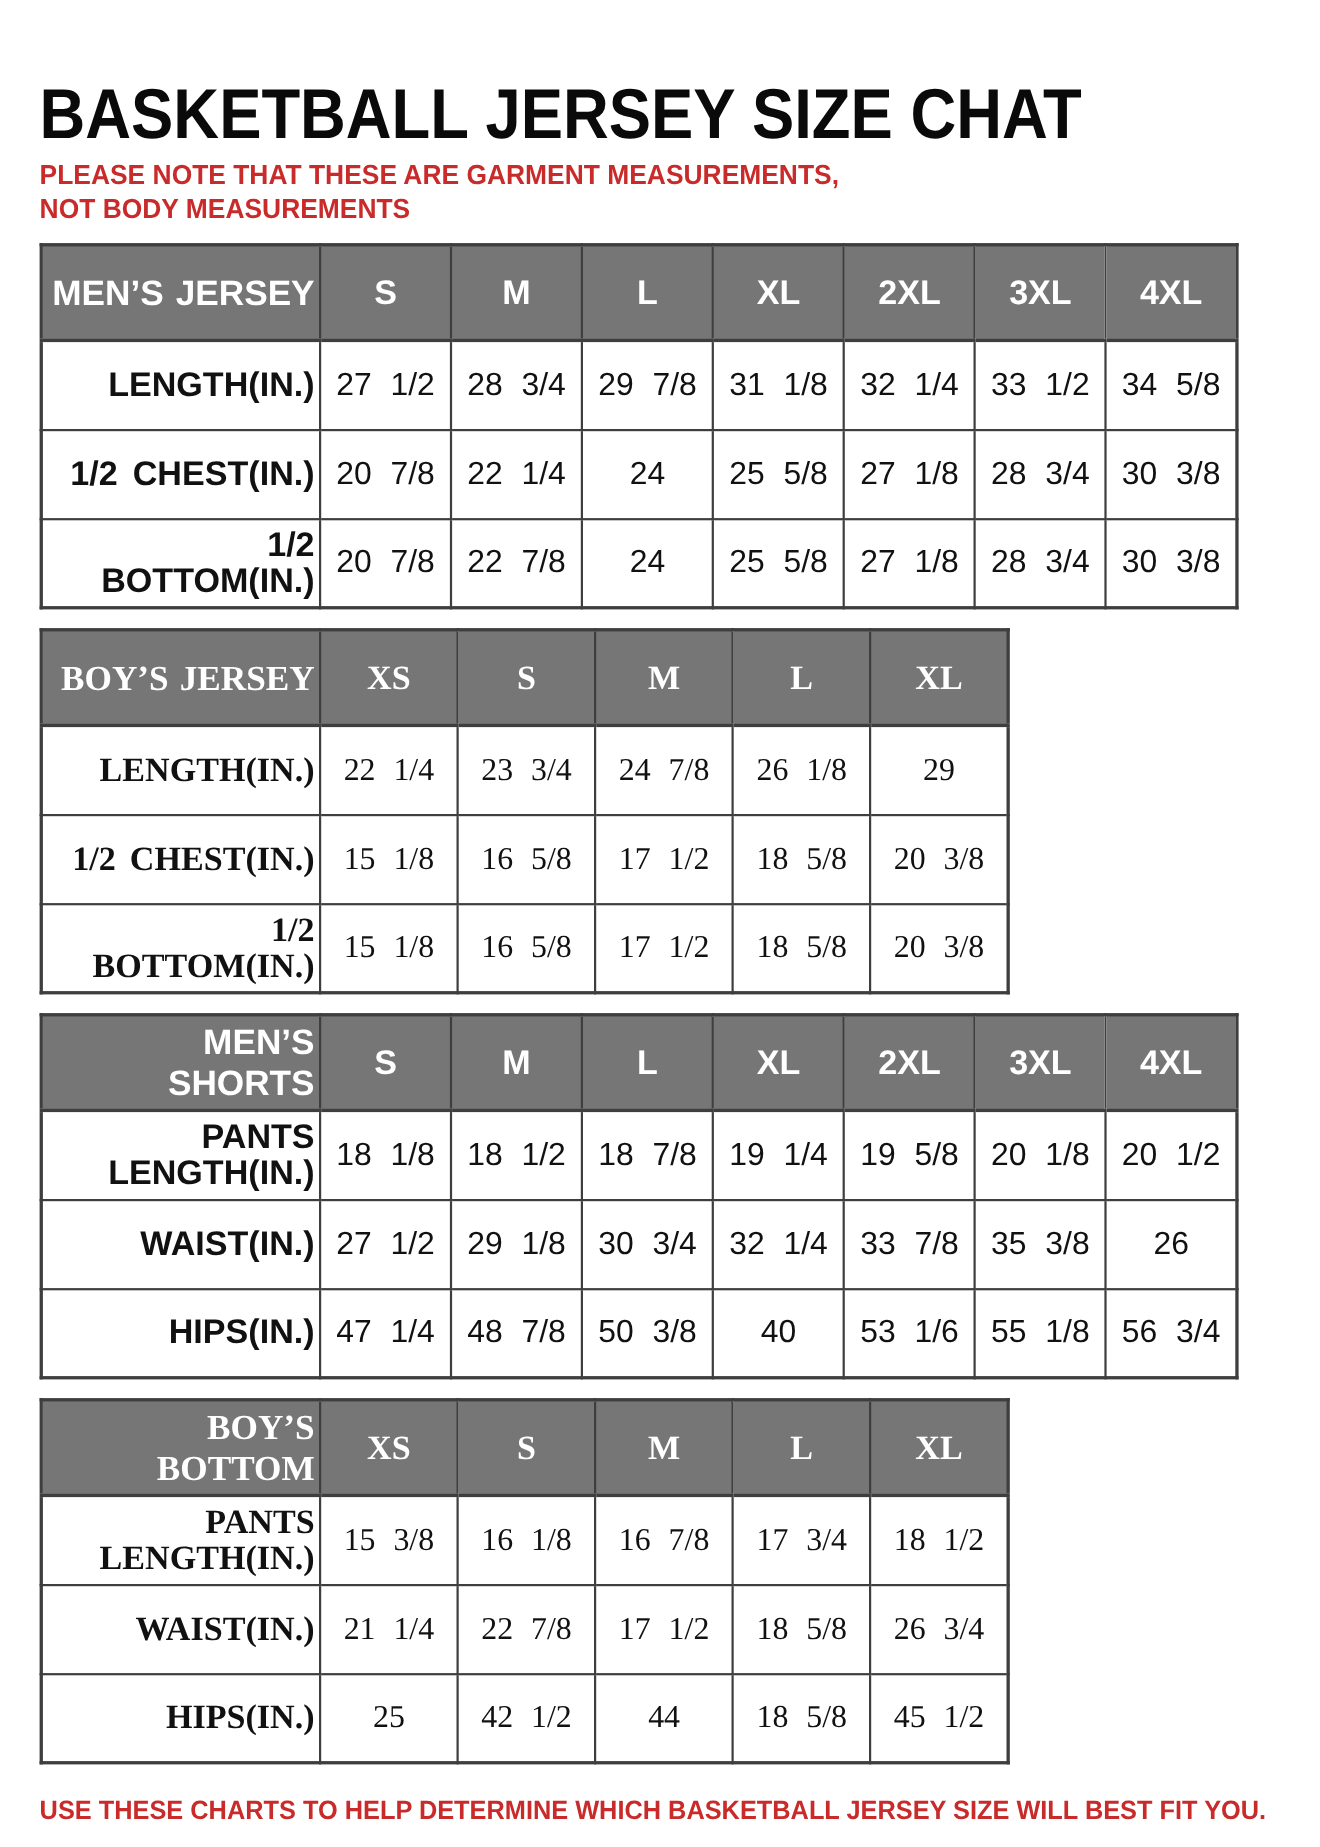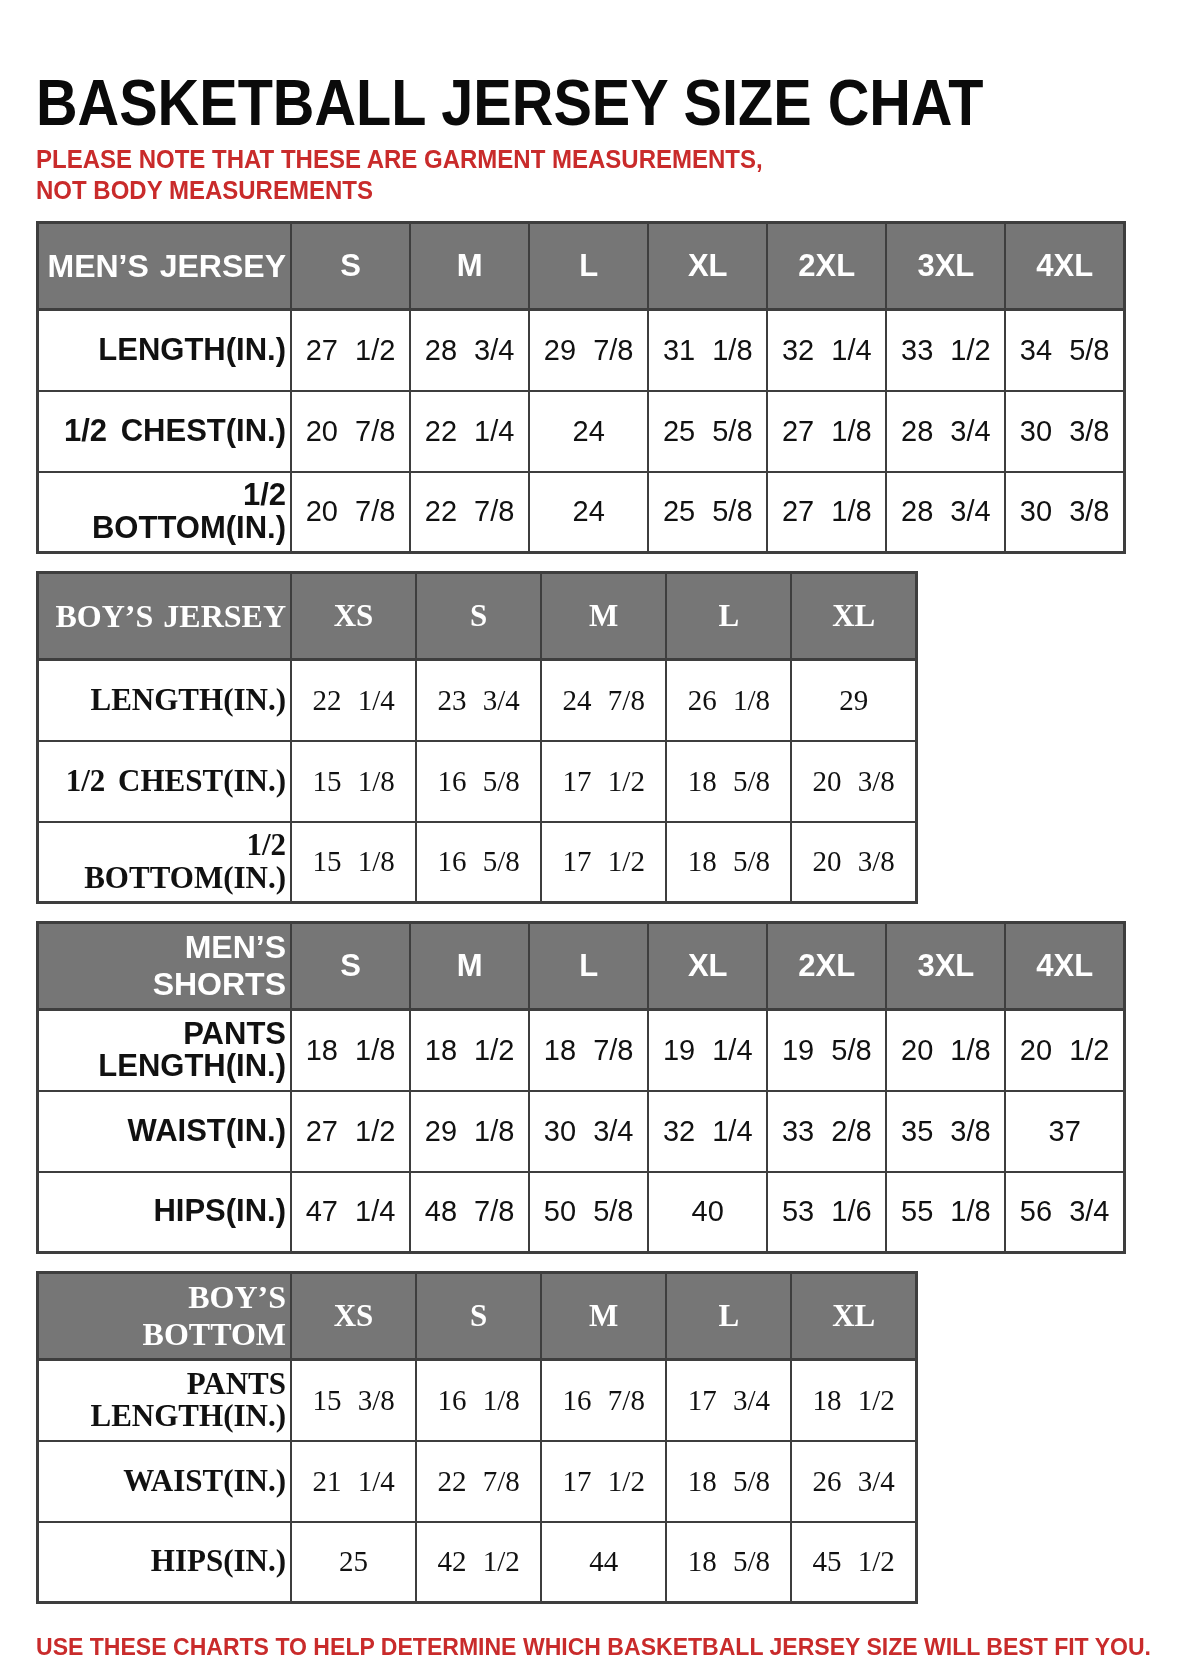--- a/index.html
+++ b/index.html
@@ -203,29 +203,29 @@
           <td>19 5/8</td>
           <td>20 1/8</td>
           <td>20 1/2</td>
         </tr>
         <tr>
           <th class="row-label label-col" scope="row">WAIST(IN.)</th>
           <td>27 1/2</td>
           <td>29 1/8</td>
           <td>30 3/4</td>
           <td>32 1/4</td>
-          <td>33 2/8</td>
+          <td>33 7/8</td>
           <td>35 3/8</td>
-          <td>37</td>
+          <td>26</td>
         </tr>
         <tr>
           <th class="row-label label-col" scope="row">HIPS(IN.)</th>
           <td>47 1/4</td>
           <td>48 7/8</td>
-          <td>50 5/8</td>
+          <td>50 3/8</td>
           <td>40</td>
           <td>53 1/6</td>
           <td>55 1/8</td>
           <td>56 3/4</td>
         </tr>
       </tbody>
     </table>
   <table class="size-table narrow">
       <thead>
         <tr>

